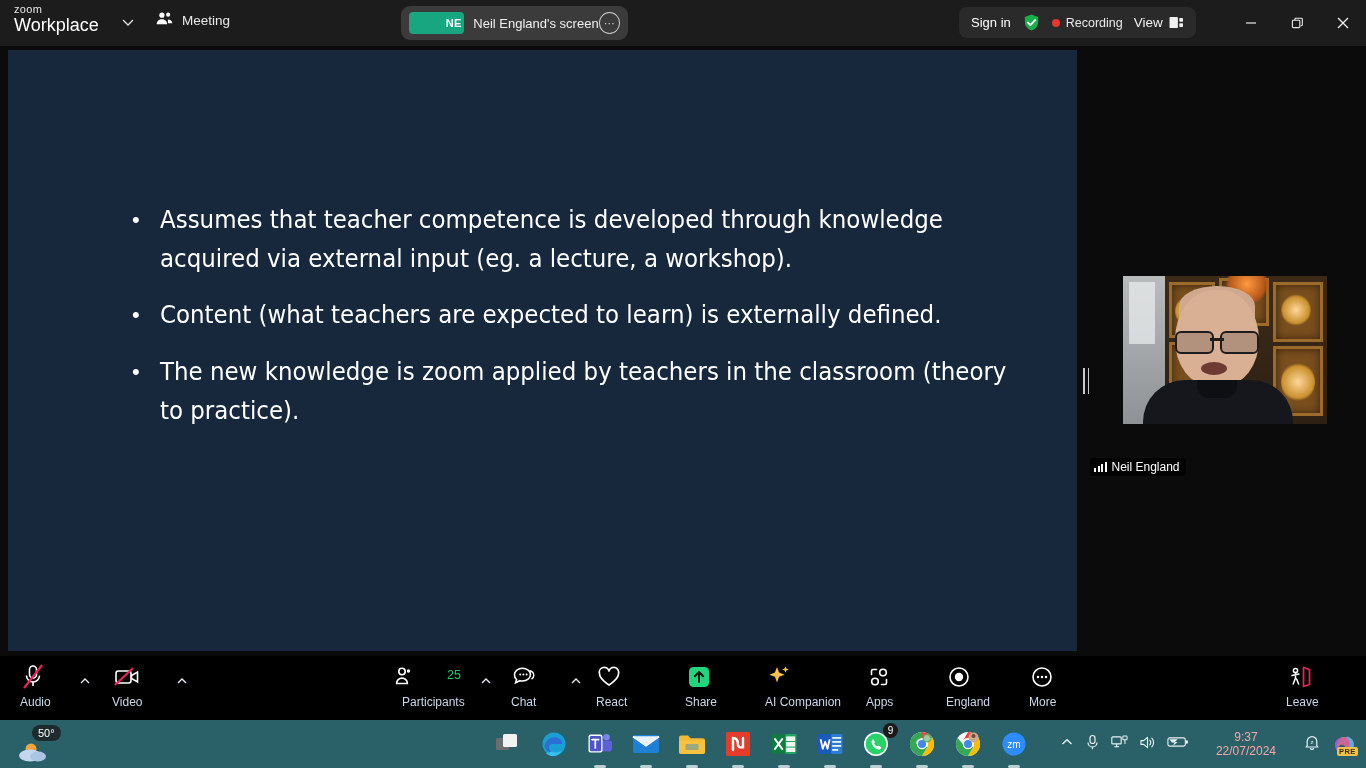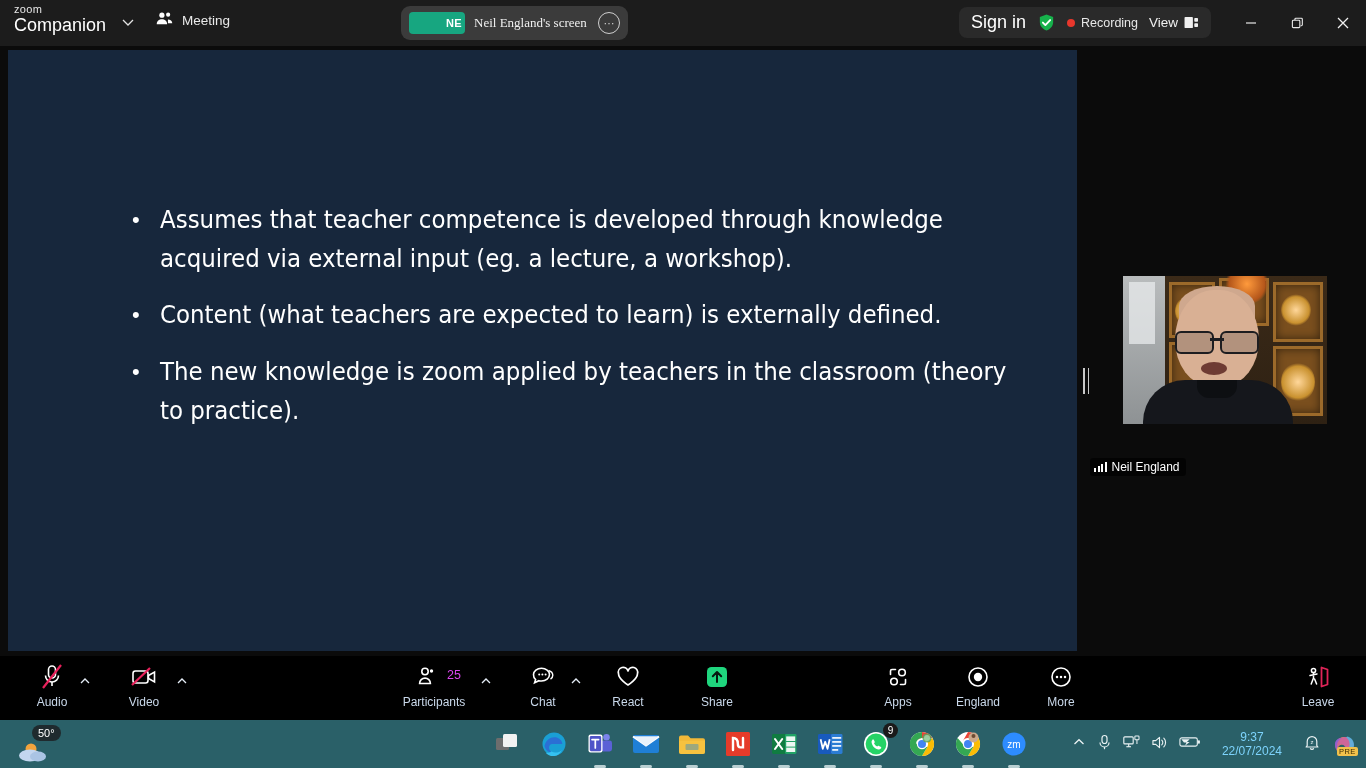--- a/index.html
+++ b/index.html
@@ -13,24 +13,24 @@
 
   
   .titlebar{position:absolute;left:0;top:0;width:1366px;height:46px;background:#1c1c1c;}
   .zoom-brand{position:absolute;left:14px;top:4px;color:#fff;line-height:1;}
   .zoom-brand .zsmall{font-size:11px;letter-spacing:.3px;display:block;color:#e6e6e6;}
   .zoom-brand .zbig{font-size:18px;font-weight:400;display:block;margin-top:1px;color:#fff;}
   .brand-caret{position:absolute;left:120px;top:14px;width:16px;height:16px;}
   .meeting-chip{position:absolute;left:155px;top:11px;display:flex;align-items:center;gap:8px;color:#e9e9e9;font-size:13.5px;}
   .share-tab{position:absolute;left:401px;top:6px;width:227px;height:34px;background:#3b3b3b;border-radius:9px;display:flex;align-items:center;padding:0 8px;box-sizing:border-box;}
   .ne-badge{width:22px;height:22px;border-radius:4px;background:#17a680;color:#fff;font-size:11px;font-weight:700;display:flex;align-items:center;justify-content:center;letter-spacing:.3px;padding-left:34px;}
-  .share-tab-label{color:#f0f0f0;font-size:13px;margin-left:9px;white-space:nowrap;font-family:Liberation Serif, serif;}
+  .share-tab-label{color:#f0f0f0;font-size:13px;margin-left:9px;white-space:nowrap;}
   .more-circle{margin-left:auto;width:20px;height:20px;border:1.3px solid #cfcfcf;border-radius:50%;display:flex;align-items:center;justify-content:center;color:#cfcfcf;font-size:11px;line-height:0;}
   .right-pill{position:absolute;left:959px;top:7px;height:31px;background:#2a2a2a;border-radius:8px;display:flex;align-items:center;padding:0 12px;gap:11px;}
-  .signin{color:#fff;font-size:18px;}
+  .signin{color:#fff;font-size:13px;}
   .shield{width:19px;height:19px;}
   .rec{display:flex;align-items:center;gap:6px;color:#e8e8e8;font-size:12.5px;}
   .rec-dot{width:8px;height:8px;border-radius:50%;background:#e8372c;}
   .viewgrp{display:flex;align-items:center;gap:6px;color:#f0f0f0;font-size:13.5px;}
   .view-ico{width:15px;height:13px;}
   .wbtn{position:absolute;top:0;width:46px;height:46px;display:flex;align-items:center;justify-content:center;}
   .wbtn svg{display:block;}
 
   
   .stage{position:absolute;left:0;top:46px;width:1366px;height:610px;background:#0b0b0b;}
@@ -72,46 +72,46 @@
   .mouth{position:absolute;left:78px;top:86px;width:26px;height:13px;border-radius:50%;background:#6e3b33;}
   .torso{position:absolute;left:20px;top:104px;width:150px;height:48px;border-radius:42px 42px 0 0;background:#15171c;}
   .collar{position:absolute;left:74px;top:104px;width:40px;height:18px;background:#0d0f12;border-radius:0 0 12px 12px;}
   .name-chip{position:absolute;left:1090px;top:412px;height:18px;background:rgba(0,0,0,.66);border-radius:3px;display:flex;align-items:center;padding:0 6px 0 4px;gap:5px;}
   .name-chip .sig{display:flex;align-items:flex-end;gap:1.5px;height:10px;}
   .name-chip .sig i{display:block;width:2px;background:#fff;}
   .name-chip span{color:#fff;font-size:12px;}
 
   
   .toolbar{position:absolute;left:0;top:656px;width:1366px;height:64px;background:#000;}
-  .tb-item{position:absolute;top:6px;display:flex;flex-direction:column;align-items:center;width:64px;}
+  .tb-item{position:absolute;top:6px;display:flex;flex-direction:column;align-items:flex-start;width:64px;}
   .tb-ico{height:30px;display:flex;align-items:center;justify-content:center;}
   .tb-lbl{margin-top:3px;font-size:12px;color:#c9d8ea;white-space:nowrap;}
   .caret-up{position:absolute;top:18px;width:14px;height:14px;}
-  .badge-num{position:absolute;font-size:12.5px;color:#d946ef;}
+  .badge-num{position:absolute;font-size:12.5px;color:#22c55e;}
 
   
   .taskbar{position:absolute;left:0;top:720px;width:1366px;height:48px;background:#2a6068;}
   .weather{position:absolute;left:8px;top:4px;width:86px;height:40px;}
   .weather .temp{position:absolute;left:24px;top:1px;background:#1f2a2e;color:#fff;font-size:11px;border-radius:9px;padding:2px 6px;}
   .tb-icons{position:absolute;left:219px;top:0;height:48px;display:flex;align-items:center;gap:14px;}
   .ticon{position:relative;width:32px;height:32px;display:flex;align-items:center;justify-content:center;}
   .run-dot{position:absolute;bottom:-8px;left:50%;transform:translateX(-50%);width:12px;height:3px;border-radius:2px;background:#b9cfd2;}
   .tray{position:absolute;right:8px;top:0;height:48px;display:flex;align-items:center;gap:11px;color:#eaf2f3;}
-  .clock{display:flex;flex-direction:column;align-items:center;line-height:1.18;color:#7dd3fc;font-size:12px;margin:0 10px;}
+  .clock{display:flex;flex-direction:column;align-items:center;line-height:1.18;color:#fca5a5;font-size:12px;margin:0 16px;}
 </style>
 </head>
 <body>
 
 <div class="app">
 
   <div class="titlebar">
 
     <div class="zoom-brand">
       <span class="zsmall">zoom</span>
-      <span class="zbig">Companion</span>
+      <span class="zbig">Workplace</span>
     </div>
 
     <div class="brand-caret">
       <svg width="16" height="16" viewBox="0 0 16 16">
           <path d="M3 6l5 5 5-5" fill="none" stroke="#e3e3e3" stroke-width="1.3"></path>
         </svg>
     </div>
 
     <div class="meeting-chip">
       <span>
@@ -316,20 +316,29 @@
     <div class="tb-item" style="left:685px">
       <span class="tb-ico">
         <svg width="28" height="28" viewBox="0 0 28 28">
           <rect x="4" y="4" width="20" height="20" rx="4.5" fill="#1fd67e"></rect>
           <path d="M14 19V9.5M9.8 13.2L14 9l4.2 4.2" fill="none" stroke="#06170e" stroke-width="2" stroke-linecap="round" stroke-linejoin="round"></path>
         </svg>
       </span>
       <span class="tb-lbl">Share</span>
     </div>
 
+    <div class="tb-item" style="left:765px;width:92px">
+      <span class="tb-ico">
+        <svg width="28" height="28" viewBox="0 0 28 28">
+          <path d="M12 4l2.1 5.6L19.7 11.7l-5.6 2.1L12 19.4l-2.1-5.6L4.3 11.7 9.9 9.6z" fill="#f6c445"></path>
+          <path d="M20.5 3.2l.9 2.4 2.4.9-2.4.9-.9 2.4-.9-2.4-2.4-.9 2.4-.9z" fill="#f6c445"></path>
+        </svg>
+      </span>
+      <span class="tb-lbl">AI Companion</span>
+    </div>
 
     <div class="tb-item" style="left:866px">
       <span class="tb-ico">
         <svg width="26" height="26" viewBox="0 0 26 26">
           <path d="M10.5 5.5H7A1.5 1.5 0 005.5 7v3.5" fill="none" stroke="#fff" stroke-width="1.6" stroke-linecap="round"></path>
           <circle cx="17" cy="8.5" r="3.3" fill="none" stroke="#fff" stroke-width="1.6"></circle>
           <circle cx="9" cy="17.5" r="3.3" fill="none" stroke="#fff" stroke-width="1.6"></circle>
           <path d="M15.5 20.5H19a1.5 1.5 0 001.5-1.5v-3.5" fill="none" stroke="#fff" stroke-width="1.6" stroke-linecap="round"></path>
         </svg>
       </span>
@@ -544,17 +553,17 @@
           <text x="9" y="11" text-anchor="middle" font-family="Liberation Sans, sans-serif" font-size="6" fill="#eaf2f3">z</text>
         </svg>
       </span>
       <span style="position:relative;display:flex;">
         <svg width="26" height="24" viewBox="0 0 26 24">
           <path d="M4 14c0-5 3.5-9 8-9s8 3.4 8 8c0 1.4-.4 2.6-1.2 3.4-1.6 1.6-3.6 1-4.6-.8C13 13.4 11 12 8.6 12.8 6.2 13.6 5 16 5.8 18.4 4.6 17.4 4 15.8 4 14z" fill="#f2a33c"></path>
           <path d="M13 5c4.8 0 8.6 3.4 8.6 8 0 3-1.8 5.4-4.4 5.4-2 0-3.4-1.2-4.2-3.2-.6-1.6-1.8-2.6-3.4-2.6-2.2 0-3.8 1.8-3.8 4.2 0 1.6.6 2.8 1.6 3.6C5 19.6 3 16.6 3 13 3 8.6 7.2 5 13 5z" fill="#c85aa8" opacity=".85"></path>
           <path d="M15.6 4.6c3.8 1 6.4 4.4 6.4 8.4 0 3.6-2.2 6.4-5.4 6.4-1.4 0-2.6-.6-3.4-1.6 2.6-.2 4.4-2.4 4.4-5.6 0-3-1.4-5.6-3.6-7z" fill="#5ab4e0" opacity=".9"></path>
           <path d="M9.8 6c-3 1.6-4.8 4.4-4.8 7.8 0 2.4 1 4.4 2.6 5.6-2.8-1-4.6-3.8-4.6-7.2C3 8.8 5.8 6 9.8 6z" fill="#8d5fd3" opacity=".85"></path>
         </svg>
-        <span style="position:absolute;left:5px;bottom:0px;background:#f2c14b;color:#3a2b00;font-size:7.5px;font-weight:400;border-radius:2px;padding:0 2px;letter-spacing:.4px;">PRE</span>
+        <span style="position:absolute;left:5px;bottom:0px;background:#f2c14b;color:#3a2b00;font-size:7.5px;font-weight:700;border-radius:2px;padding:0 2px;letter-spacing:.4px;">PRE</span>
       </span>
     </div>
   </div>
 </div>
 
 </body></html>

